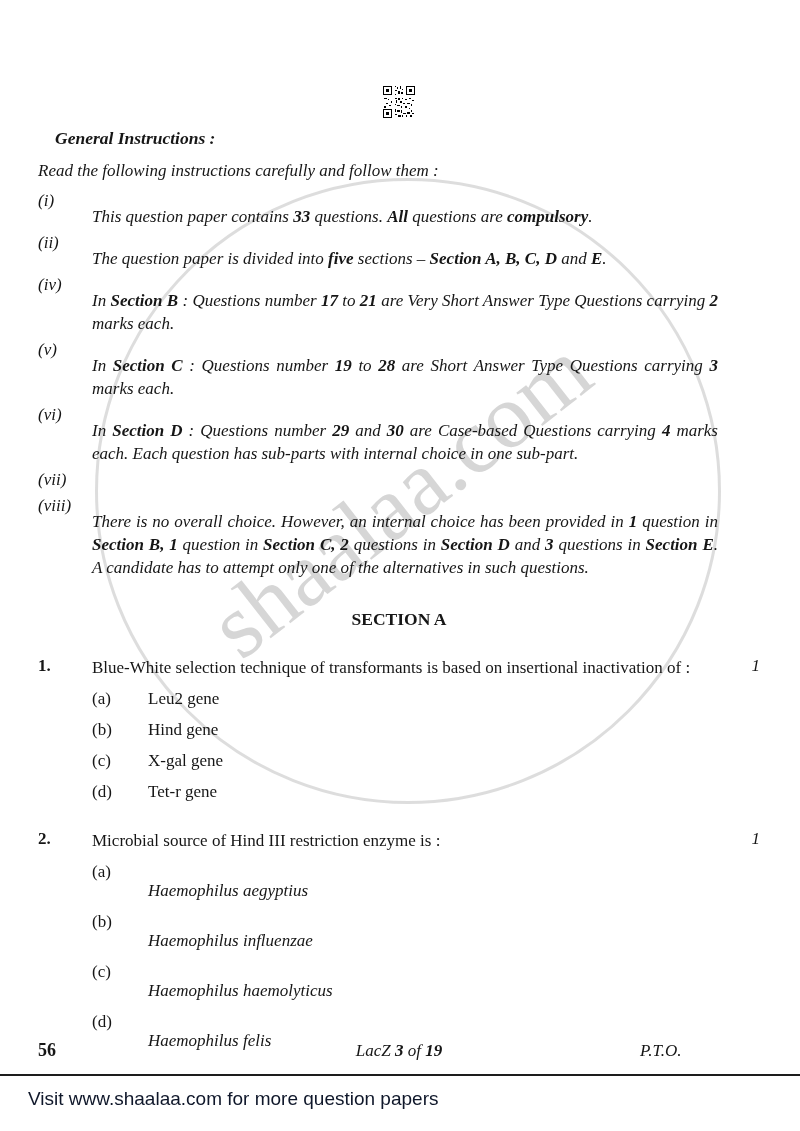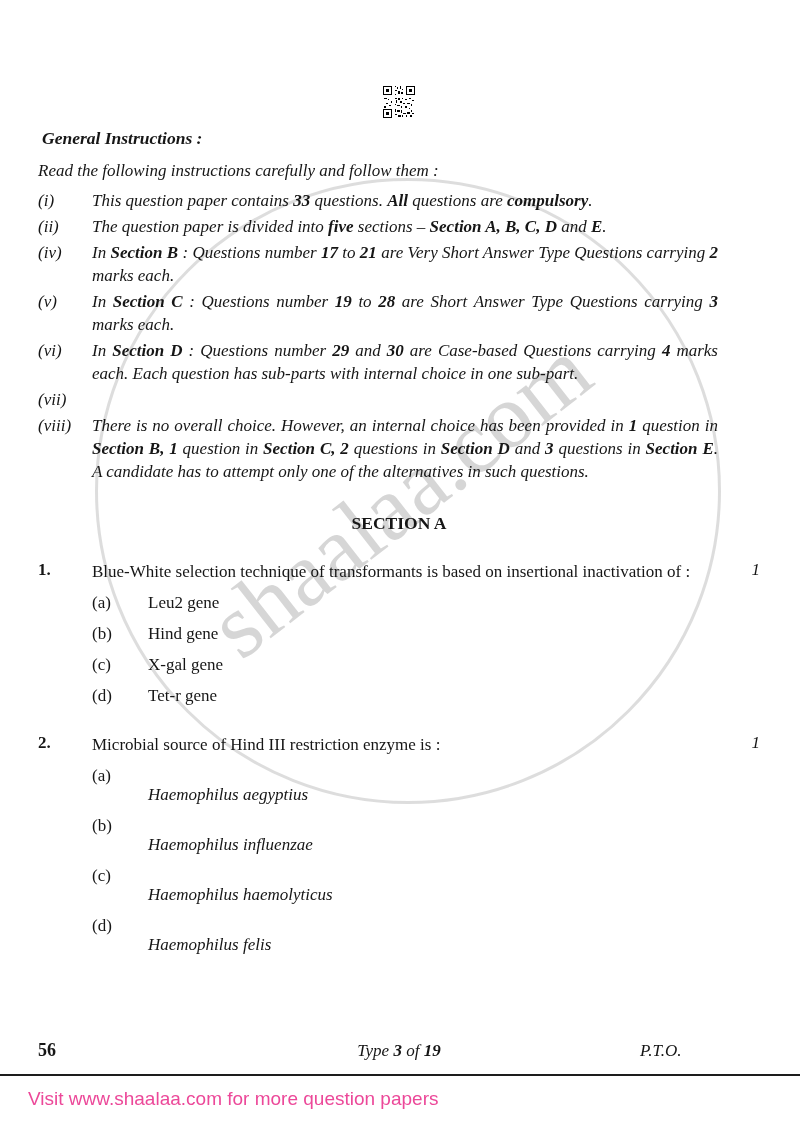--- a/index.html
+++ b/index.html
@@ -8,46 +8,46 @@
   
   .watermark{position:absolute;inset:0;z-index:0;pointer-events:none;}
   .wm-circle{position:absolute;left:95px;top:178px;width:620px;height:620px;
              border:3px solid rgba(175,175,175,.42);border-radius:50%;}
   .wm-text{position:absolute;left:50%;top:44%;transform:translate(-50%,-50%) rotate(-38deg);
            font-size:92px;color:rgba(170,170,170,.48);white-space:nowrap;
            font-family:"Liberation Serif",serif;}
   
   .content{position:absolute;left:38px;right:40px;top:0;z-index:1;}
   .qr{width:32px;height:32px;margin:86px auto 0;display:block;}
-  .gi-title{font-size:17.5px;font-weight:bold;font-style:italic;margin:10px 4px 0;}
+  .gi-title{font-size:17.5px;font-weight:bold;font-style:italic;margin:10px 17px 0;}
   .gi-intro{font-style:italic;margin:12px 0 0;}
   .ins-list{margin-top:8px;}
   .ins{display:flex;font-style:italic;line-height:23px;margin-top:3px;padding-right:42px;}
   .ins-num{flex:0 0 54px;}
-  .ins-body{flex:1;text-align:justify;}
+  .ins-body{flex:1;text-align:justify;margin-top:16px;}
   .b{font-weight:bold;}
   .section-title{text-align:center;font-weight:bold;font-size:17.5px;margin:30px 0 0;}
   .q{display:flex;margin-top:26px;}
   .q-num{flex:0 0 54px;font-weight:bold;}
   .q-main{flex:1;}
   .q-stem-row{display:flex;align-items:flex-start;}
   .q-stem{flex:1;text-align:justify;line-height:23px;}
   .q-marks{flex:0 0 42px;text-align:right;font-style:italic;}
   .opts{margin-top:2px;}
   .opt{display:flex;margin-top:9px;line-height:22px;}
   .opt-label{flex:0 0 56px;}
   .opts.italic-opts .opt-text{font-style:italic;margin-top:19px;}
   
   .footer{position:absolute;left:38px;right:40px;top:1040px;display:flex;align-items:baseline;z-index:1;}
   .f-left{width:120px;font-weight:bold;font-size:18px;}
   .f-center{flex:1;text-align:center;font-style:italic;}
   .f-right{width:120px;text-align:left;font-style:italic;}
   .rule{position:absolute;left:0;right:0;top:1074px;border-top:2px solid #1d1d1d;z-index:1;}
   .site-note{position:absolute;left:28px;top:1088px;font-family:"Liberation Sans",sans-serif;
-             font-size:19px;color:#ec4899;z-index:1;}
+             font-size:19px;color:#0f172a;z-index:1;}
 </style>
 </head>
 <body>
 
 <div class="page">
 
   <div class="watermark">
     <div class="wm-circle"></div>
     <span class="wm-text">shaalaa.com</span>
   </div>
@@ -165,21 +165,21 @@
             <span class="opt-text">Haemophilus felis</span>
           </div>
         </div>
       </div>
     </div>
 
   </div>
 
   <div class="footer">
     <span class="f-left">56</span>
-    <span class="f-center"><span>Type </span><span class="b">3</span><span> of </span><span class="b">19</span></span>
+    <span class="f-center"><span>LacZ </span><span class="b">3</span><span> of </span><span class="b">19</span></span>
     <span class="f-right">P.T.O.</span>
   </div>
 
   <div class="rule"></div>
 
   <div class="site-note">Visit www.shaalaa.com for more question papers</div>
 
 </div>
 
 </body></html>

